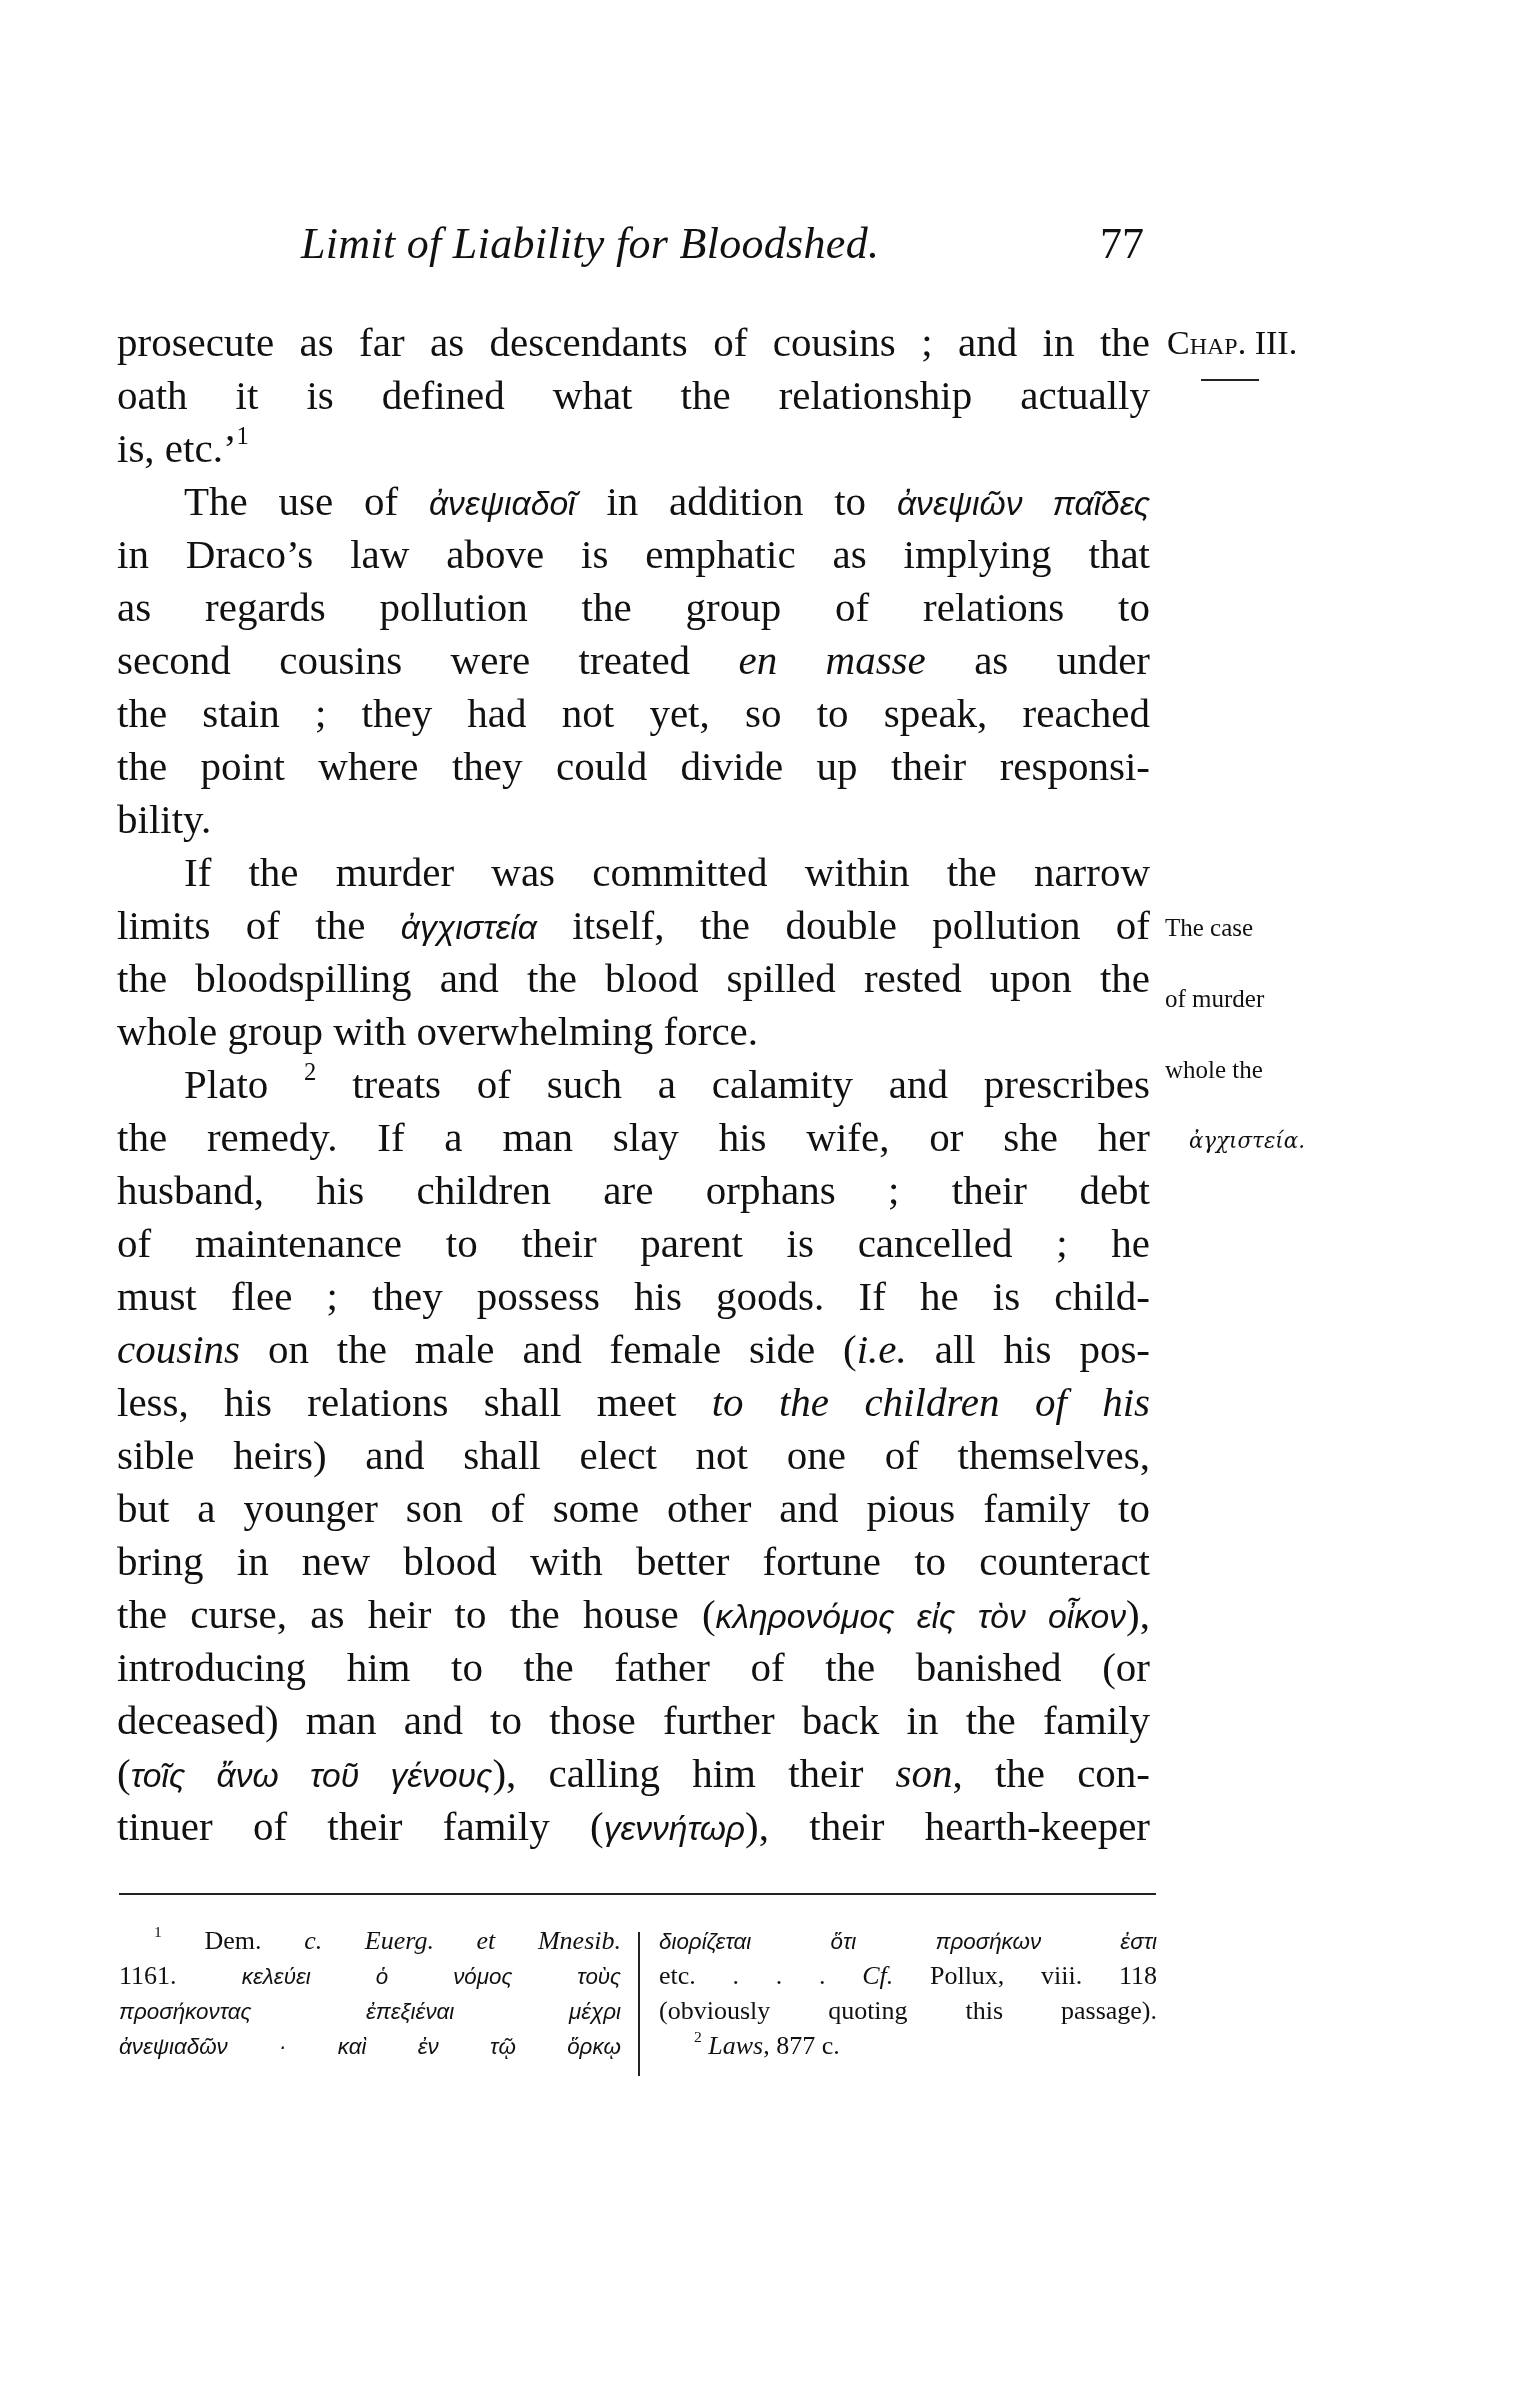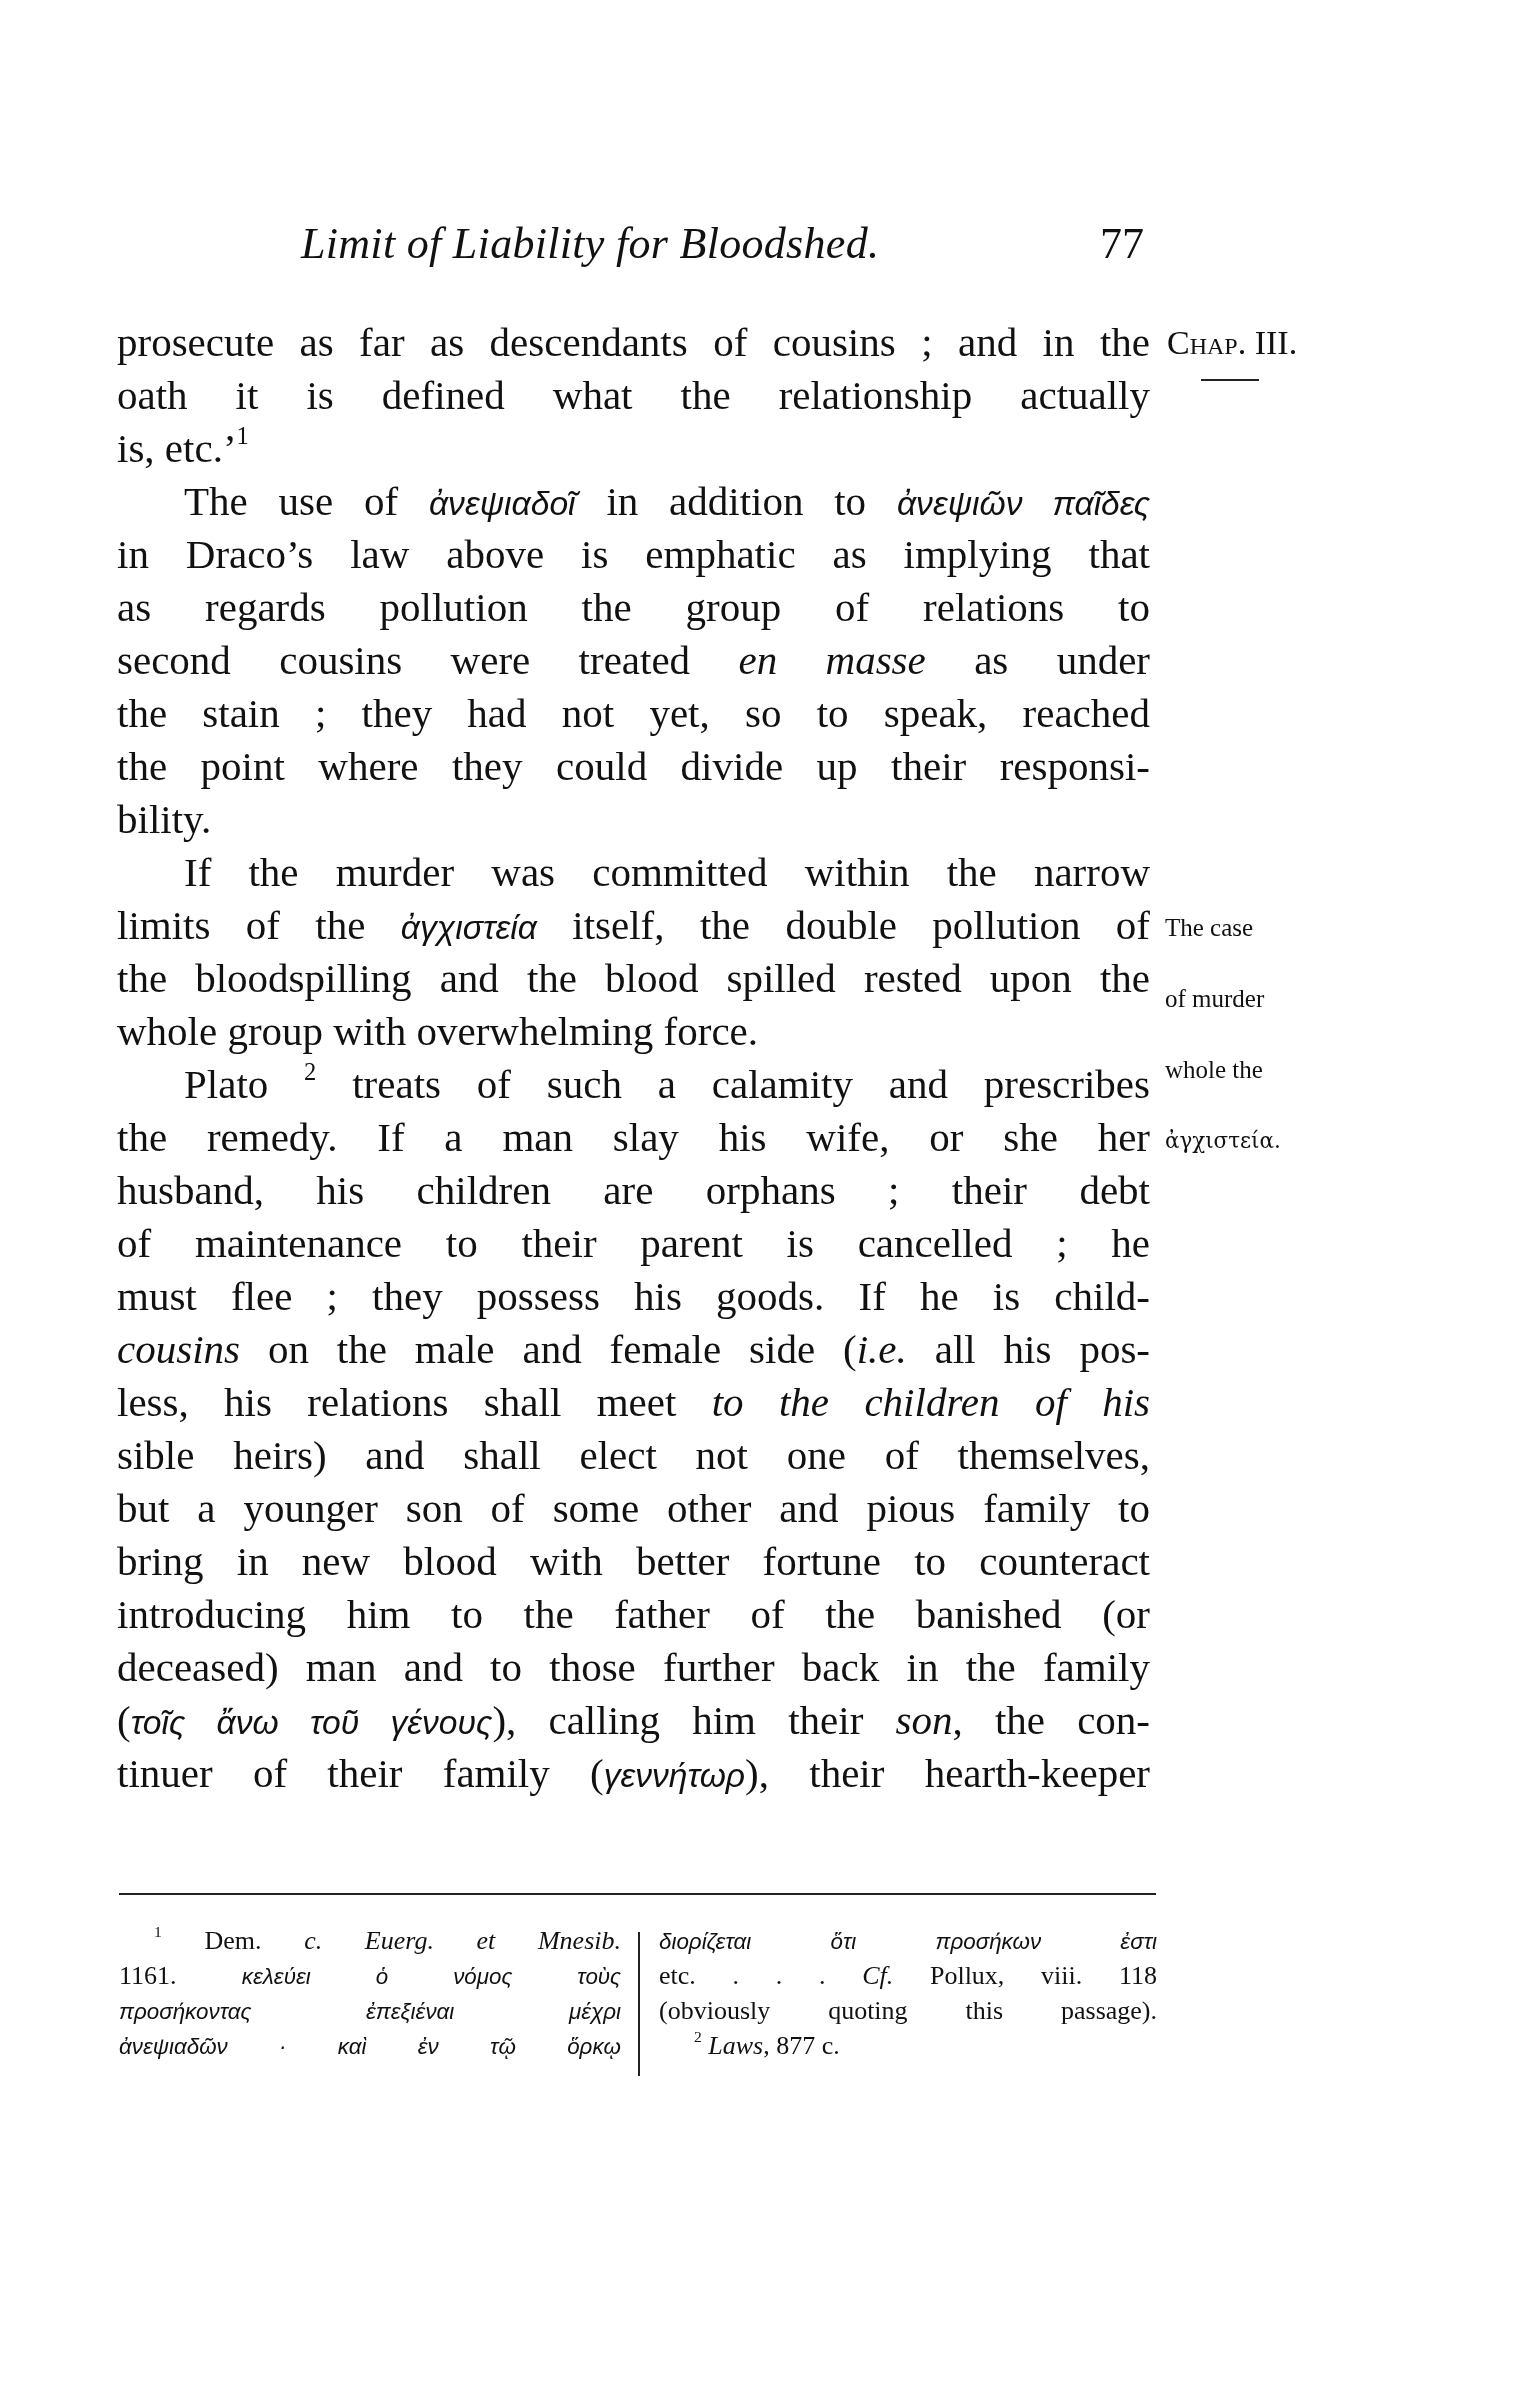--- a/index.html
+++ b/index.html
@@ -103,21 +103,23 @@
     font-size: 25px;
     line-height: 27px;
   }
   .margin-note .mn-line {
     display: block;
     white-space: nowrap;
     margin-top: 44px;
   }
   .margin-note .mn-greek {
     font-family: "DejaVu Serif", "Liberation Serif", serif;
+    font-style: italic;
     font-size: 21.4px;
+    text-align: right;
   }
 
   
   .fn-rule {
     position: absolute;
     left: 119px;
     top: 1893px;
     width: 1037px;
     height: 1.9px;
     background: #222;
@@ -179,20 +181,21 @@
       <div class="line indent"><span>Plato </span><span class="seg-sup">2</span><span> treats of such a calamity and prescribes</span></div>
       <div class="line"><span>the remedy.  If a man slay his wife, or she her</span></div>
       <div class="line"><span>husband, his children are orphans ; their debt</span></div>
       <div class="line"><span>of maintenance to their parent is cancelled ; he</span></div>
       <div class="line"><span>must flee ; they possess his goods.  If he is child-</span></div>
       <div class="line"><span class="seg-italic">cousins</span><span> on the male and female side (</span><span class="seg-italic">i.e.</span><span> all his pos-</span></div>
       <div class="line"><span>less, his relations shall meet </span><span class="seg-italic">to the children of his</span></div>
       <div class="line"><span>sible heirs) and shall elect not one of themselves,</span></div>
       <div class="line"><span>but a younger son of some other and pious family to</span></div>
       <div class="line"><span>bring in new blood with better fortune to counteract</span></div>
+      <div class="line"><span>the curse, as heir to the house (</span><span class="seg-greek">κληρονόμος εἰς τὸν οἶκον</span><span>),</span></div>
       <div class="line"><span>introducing him to the father of the banished (or</span></div>
       <div class="line"><span>deceased) man and to those further back in the family</span></div>
       <div class="line"><span>(</span><span class="seg-greek">τοῖς ἄνω τοῦ γένους</span><span>), calling him their </span><span class="seg-italic">son</span><span>, the con-</span></div>
       <div class="line"><span>tinuer of their family (</span><span class="seg-greek">γεννήτωρ</span><span>), their hearth-keeper</span></div>
     </div>
 
   <div class="margin-note" id="margin-note">
       <span class="mn-line">The case</span>
       <span class="mn-line">of murder</span>
       <span class="mn-line">whole the</span>

